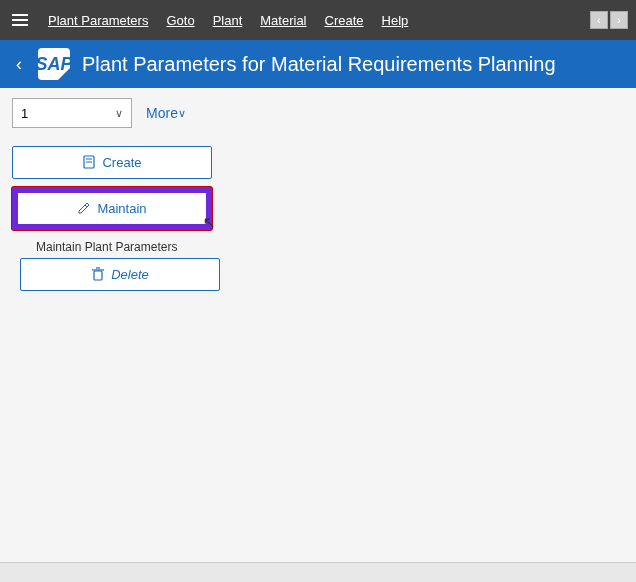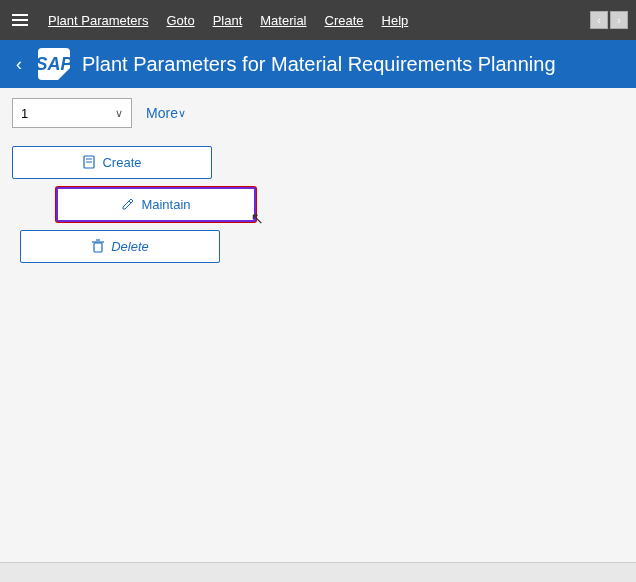--- a/index.html
+++ b/index.html
@@ -140,23 +140,22 @@
       background: white;
       color: #1a6bbf;
       padding: 8px 16px;
       min-width: 200px;
       font-size: 13px;
       cursor: pointer;
       border-radius: 2px;
       margin-bottom: 8px;
     }
     .action-btn.highlighted {
-      border: 2px solid #6d28d9;
+      border: 6px solid #6d28d9;
       box-shadow: 0 0 0 1px #cc0000;
-      margin-left: 44px;
     }
     .maintain-tooltip {
       font-size: 12px;
       color: #333;
       padding: 2px 4px 2px 20px;
       margin-bottom: 2px;
     }
 
     
     .status-bar {
@@ -242,20 +241,21 @@
     <svg width="14" height="14" viewBox="0 0 14 14" fill="none" xmlns="http://www.w3.org/2000/svg">
       <path d="M2 10 L8 4 L10 6 L4 12 L2 12 Z" stroke="#1a6bbf" stroke-width="1" fill="none"></path>
       <path d="M8 4 L10 2 L12 4 L10 6 Z" stroke="#1a6bbf" stroke-width="1" fill="none"></path>
     </svg>
     <span>Maintain</span>
 
     <span style="position:absolute; right:-10px; bottom:-8px; font-size:16px; color:#333;">↖</span>
   </button>
 
   <div style="margin-left: 4px; margin-bottom: 4px;">
+    <div class="maintain-tooltip">Maintain Plant Parameters</div>
 
     <button class="action-btn" style="min-width:200px; margin-left:4px;font-style:italic;">
       <svg width="14" height="14" viewBox="0 0 14 14" fill="none" xmlns="http://www.w3.org/2000/svg">
         <rect x="3" y="4" width="8" height="9" rx="1" stroke="#1a6bbf" stroke-width="1.2" fill="none"></rect>
         <line x1="1" y1="3" x2="13" y2="3" stroke="#1a6bbf" stroke-width="1.2"></line>
         <line x1="5" y1="1" x2="9" y2="1" stroke="#1a6bbf" stroke-width="1.2"></line>
       </svg>
       <span>Delete</span>
     </button>
   </div>

